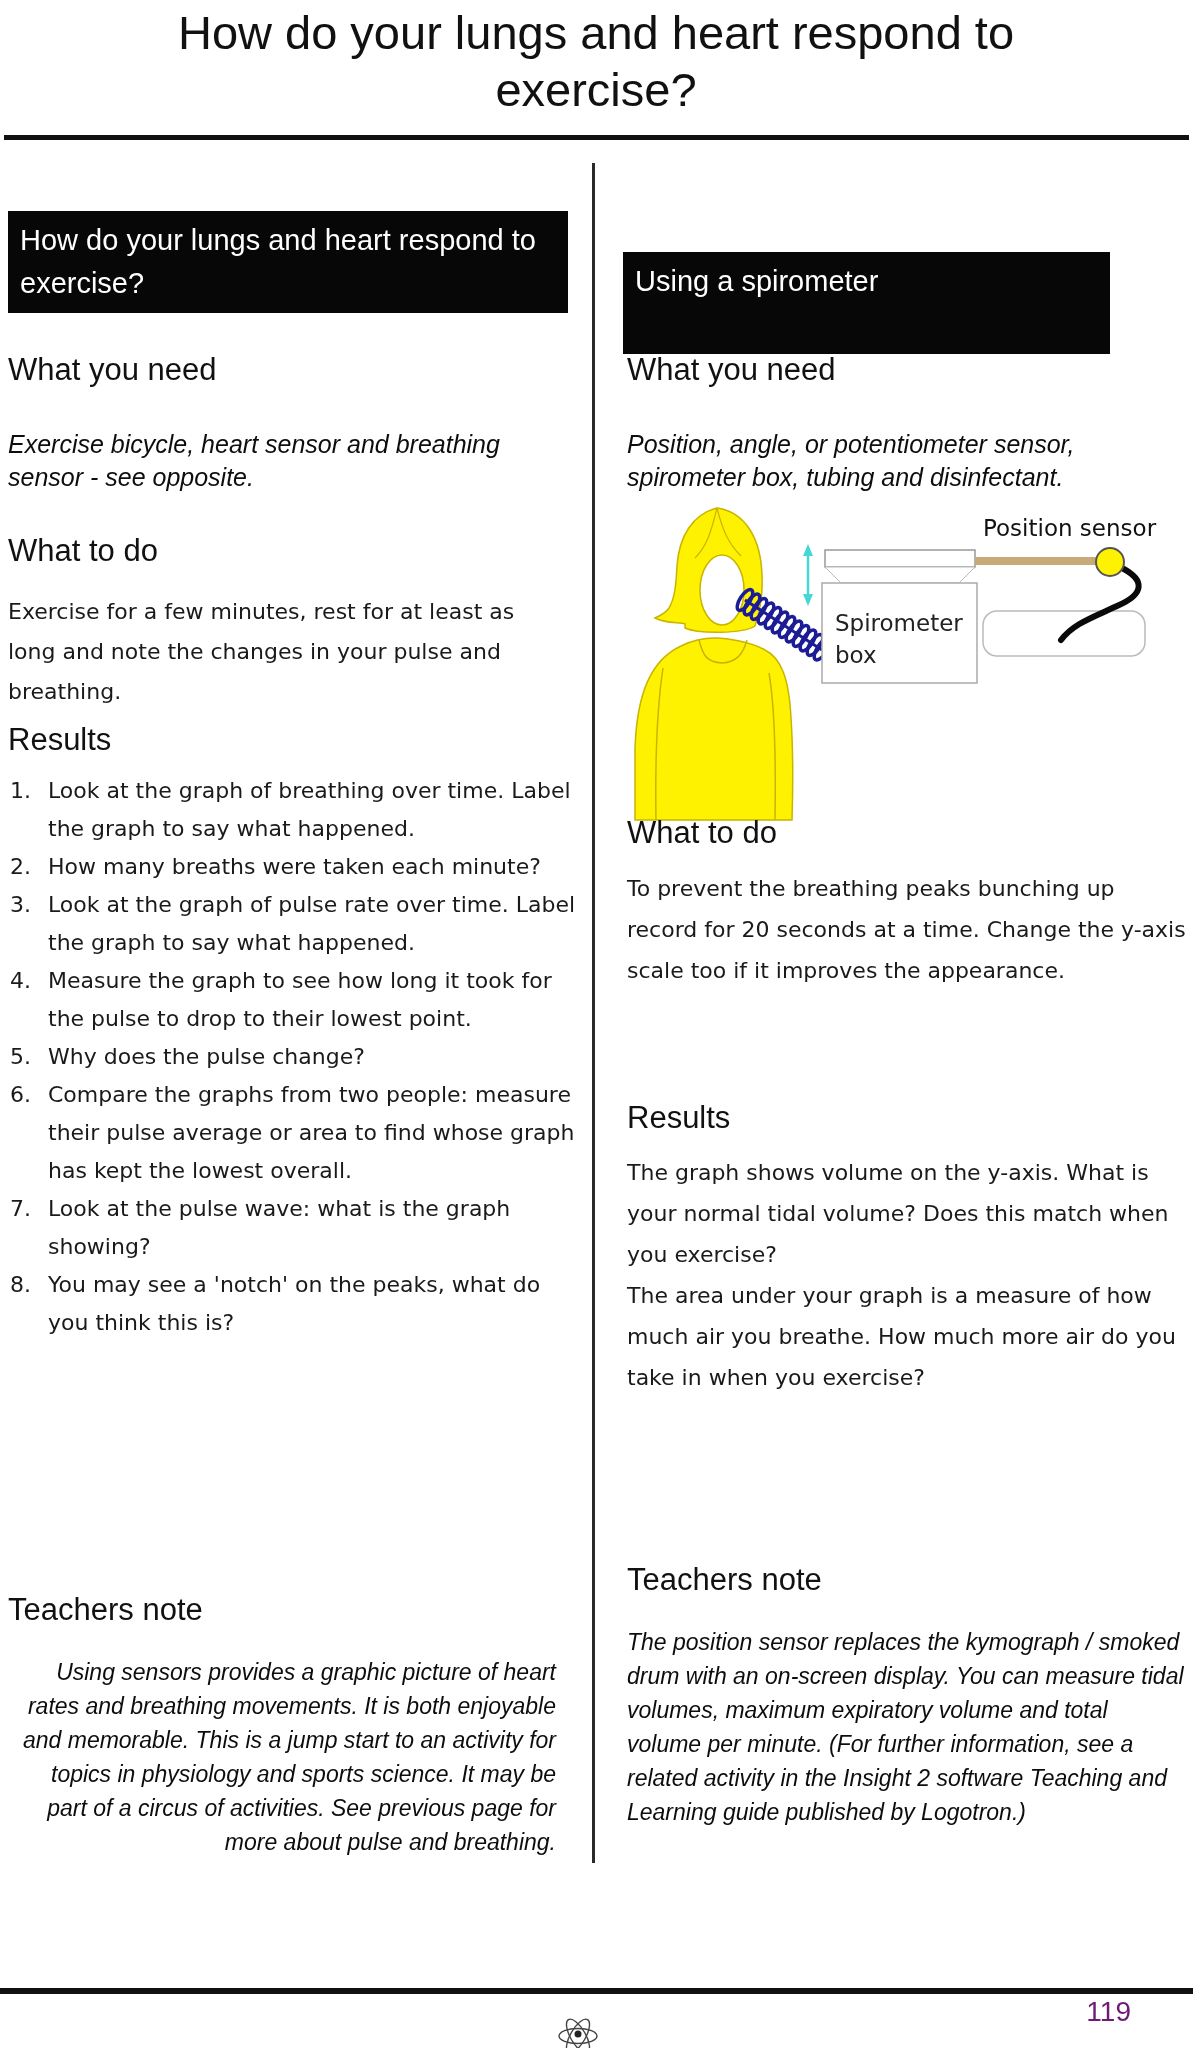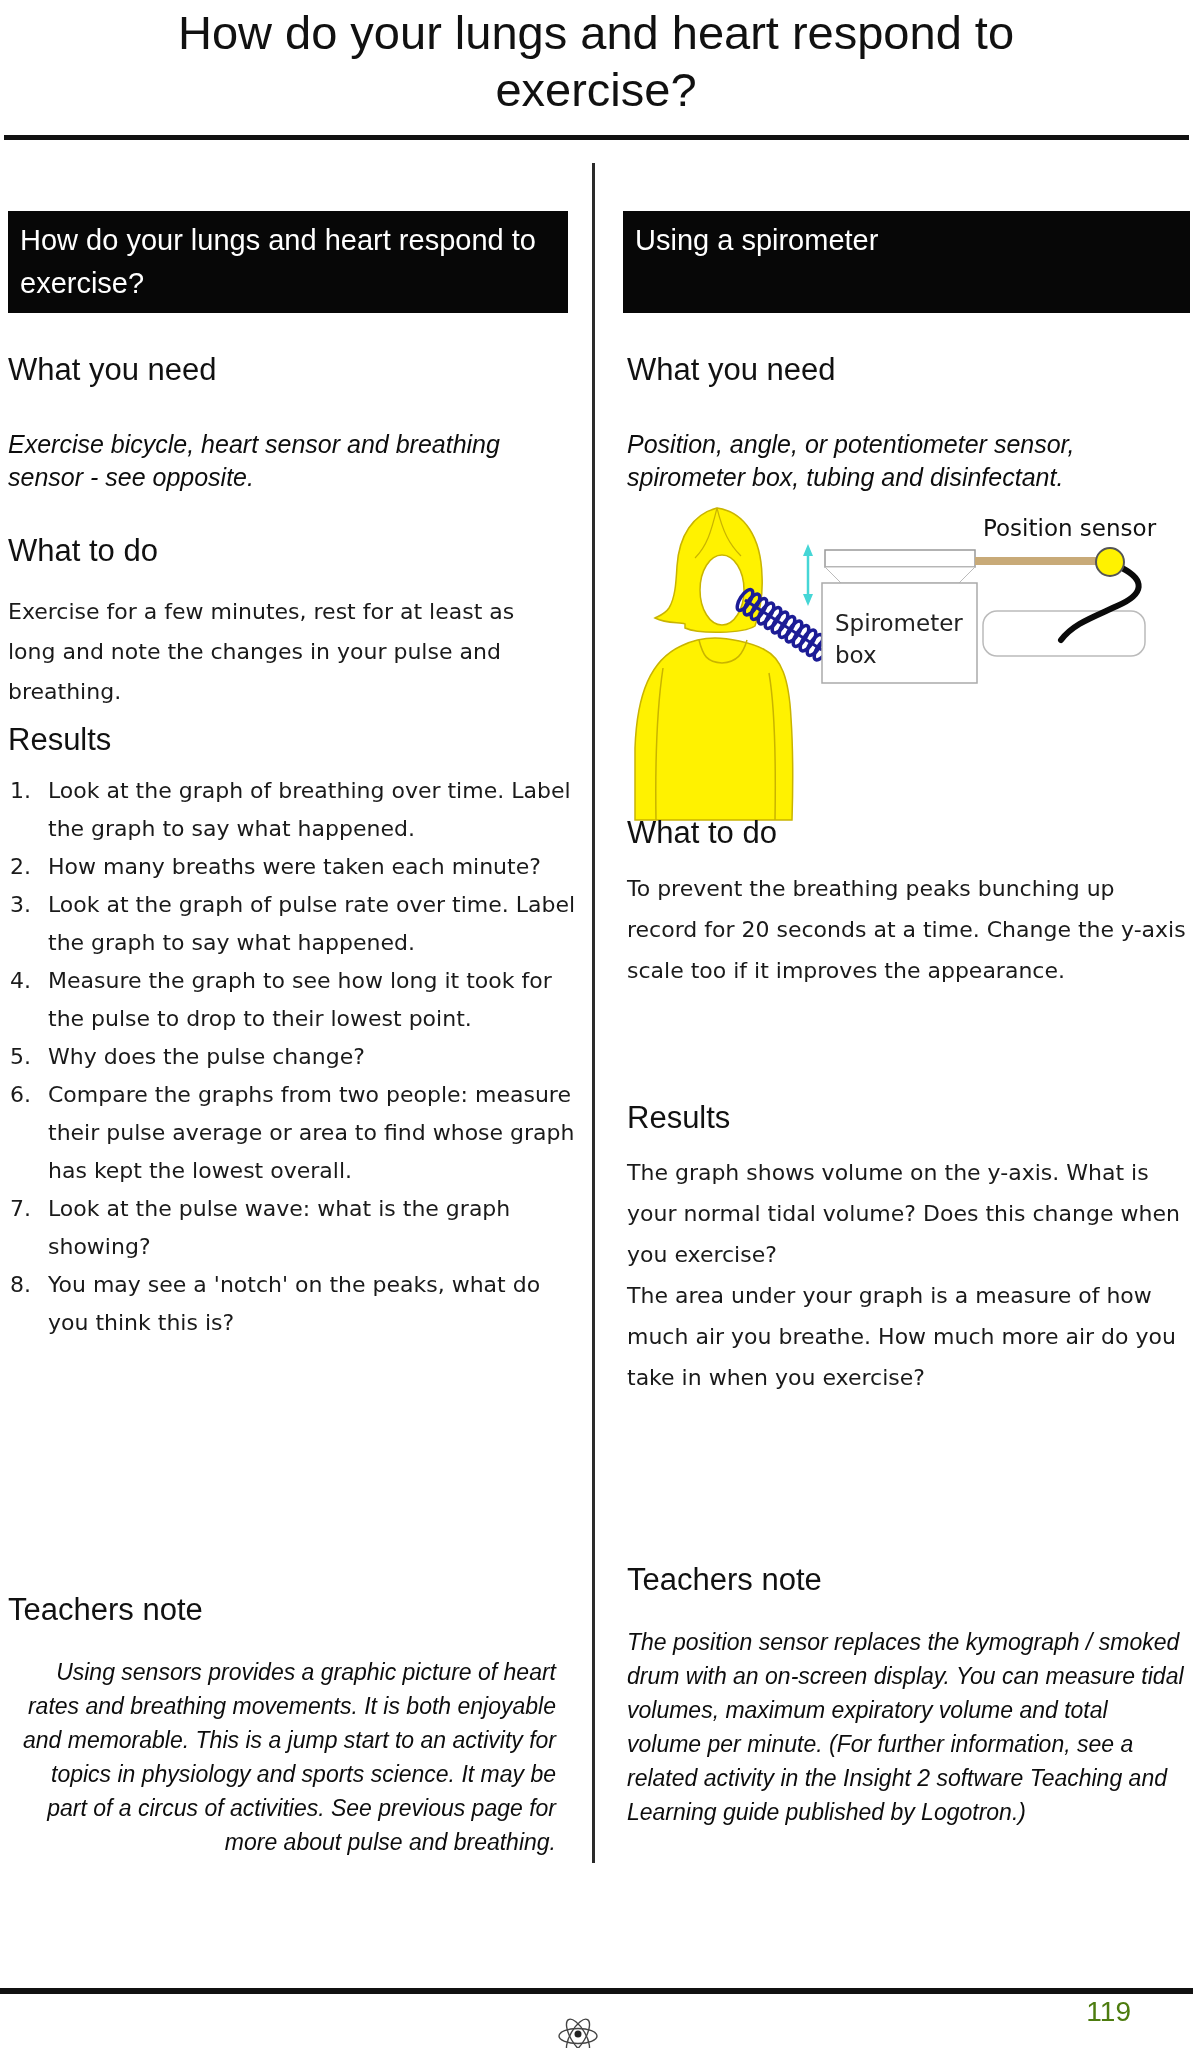--- a/index.html
+++ b/index.html
@@ -6,40 +6,40 @@
   .page{position:relative;width:1193px;height:2048px;background:#ffffff;overflow:hidden;
         font-family:"DejaVu Sans",sans-serif;color:#1a1a1a;}
   .title{position:absolute;top:4px;left:116px;width:960px;text-align:center;
          font-family:"Liberation Sans",sans-serif;font-size:47px;line-height:57px;color:#111;}
   .rule-top{position:absolute;top:135px;left:4px;width:1185px;height:5px;background:#111;}
   .divider{position:absolute;top:163px;left:592px;width:3px;height:1700px;background:#2a2a2a;}
   .bar{position:absolute;top:211px;height:102px;background:#070707;color:#fff;
        font-family:"Liberation Sans",sans-serif;font-size:29px;line-height:43px;
        padding:8px 0 0 12px;box-sizing:border-box;}
   .bar-left{left:8px;width:560px;}
-  .bar-right{left:623px;width:567px;}
+  .bar-right{left:623px;width:487px;margin-top:41px;}
   .h-section{position:absolute;font-family:"Liberation Sans",sans-serif;font-weight:400;
              font-size:31px;color:#111;}
   .bold-intro{position:absolute;font-family:"Liberation Sans",sans-serif;font-weight:normal;
               font-style:italic;font-size:25px;line-height:33px;color:#0d0d0d;}
   .body-text{position:absolute;font-size:22px;line-height:41px;color:#1a1a1a;}
   .body-text p{margin:0;}
   .list{position:absolute;font-size:22px;line-height:38px;}
   .li-row{display:flex;}
   .li-num{width:38px;flex:none;}
   .li-txt{flex:1;}
   .tnote-text{position:absolute;font-family:"Liberation Sans",sans-serif;font-weight:normal;
               font-style:italic;font-size:23px;line-height:34px;color:#0d0d0d;}
   .diagram{position:absolute;top:488px;left:623px;}
   .rule-bottom{position:absolute;top:1988px;left:0;width:1193px;height:6px;background:#111;}
   .footer-line{position:absolute;top:2014px;left:0;width:1150px;text-align:center;
                font-family:"Liberation Sans",sans-serif;font-size:22px;color:#222;}
   .footer-line .atom{vertical-align:-14px;margin-left:6px;}
   .page-num{position:absolute;top:1996px;right:62px;font-family:"Liberation Sans",sans-serif;
-            font-size:28px;color:#4d7c0f;}
+            font-size:28px;color:#701a75;}
   svg text{font-family:"DejaVu Sans",sans-serif;}
 </style>
 </head>
 <body>
 
 <div class="page">
 
   <div class="title">How do your lungs and heart respond to exercise?</div>
   <div class="rule-top"></div>
   <div class="divider"></div>
@@ -149,21 +149,21 @@
     </g>
     <text x="360" y="48" font-size="23" fill="#111">Position sensor</text>
   </svg>
 
   <div class="h-section" style="top:815px;left:627px;">What to do</div>
   <div class="body-text" style="top:868px;left:627px;width:560px;">
       <p>To prevent the breathing peaks bunching up record for 20 seconds at a time. Change the y-axis scale too if it improves the appearance.</p>
     </div>
   <div class="h-section" style="top:1100px;left:627px;">Results</div>
   <div class="body-text" style="top:1152px;left:627px;width:560px;">
-      <p>The graph shows volume on the y-axis. What is your normal tidal volume? Does this change when you exercise?</p>
+      <p>The graph shows volume on the y-axis. What is your normal tidal volume? Does this match when you exercise?</p>
       <p>The area under your graph is a measure of how much air you breathe. How much more air do you take in when you exercise?</p>
     </div>
   <div class="h-section" style="top:1562px;left:627px;">Teachers note</div>
   <div class="tnote-text" style="top:1625px;left:627px;width:558px;">The position sensor replaces the kymograph / smoked drum with an on-screen display. You can measure tidal volumes, maximum expiratory volume and total volume per minute. (For further information, see a related activity in the Insight 2 software Teaching and Learning guide published by Logotron.)</div>
 
   <div class="rule-bottom"></div>
   <div class="footer-line">
     <svg class="atom" width="44" height="44" viewBox="0 0 44 44">
       <g fill="none" stroke="#444" stroke-width="1.4">
         <ellipse cx="22" cy="22" rx="19" ry="7.5"></ellipse>

